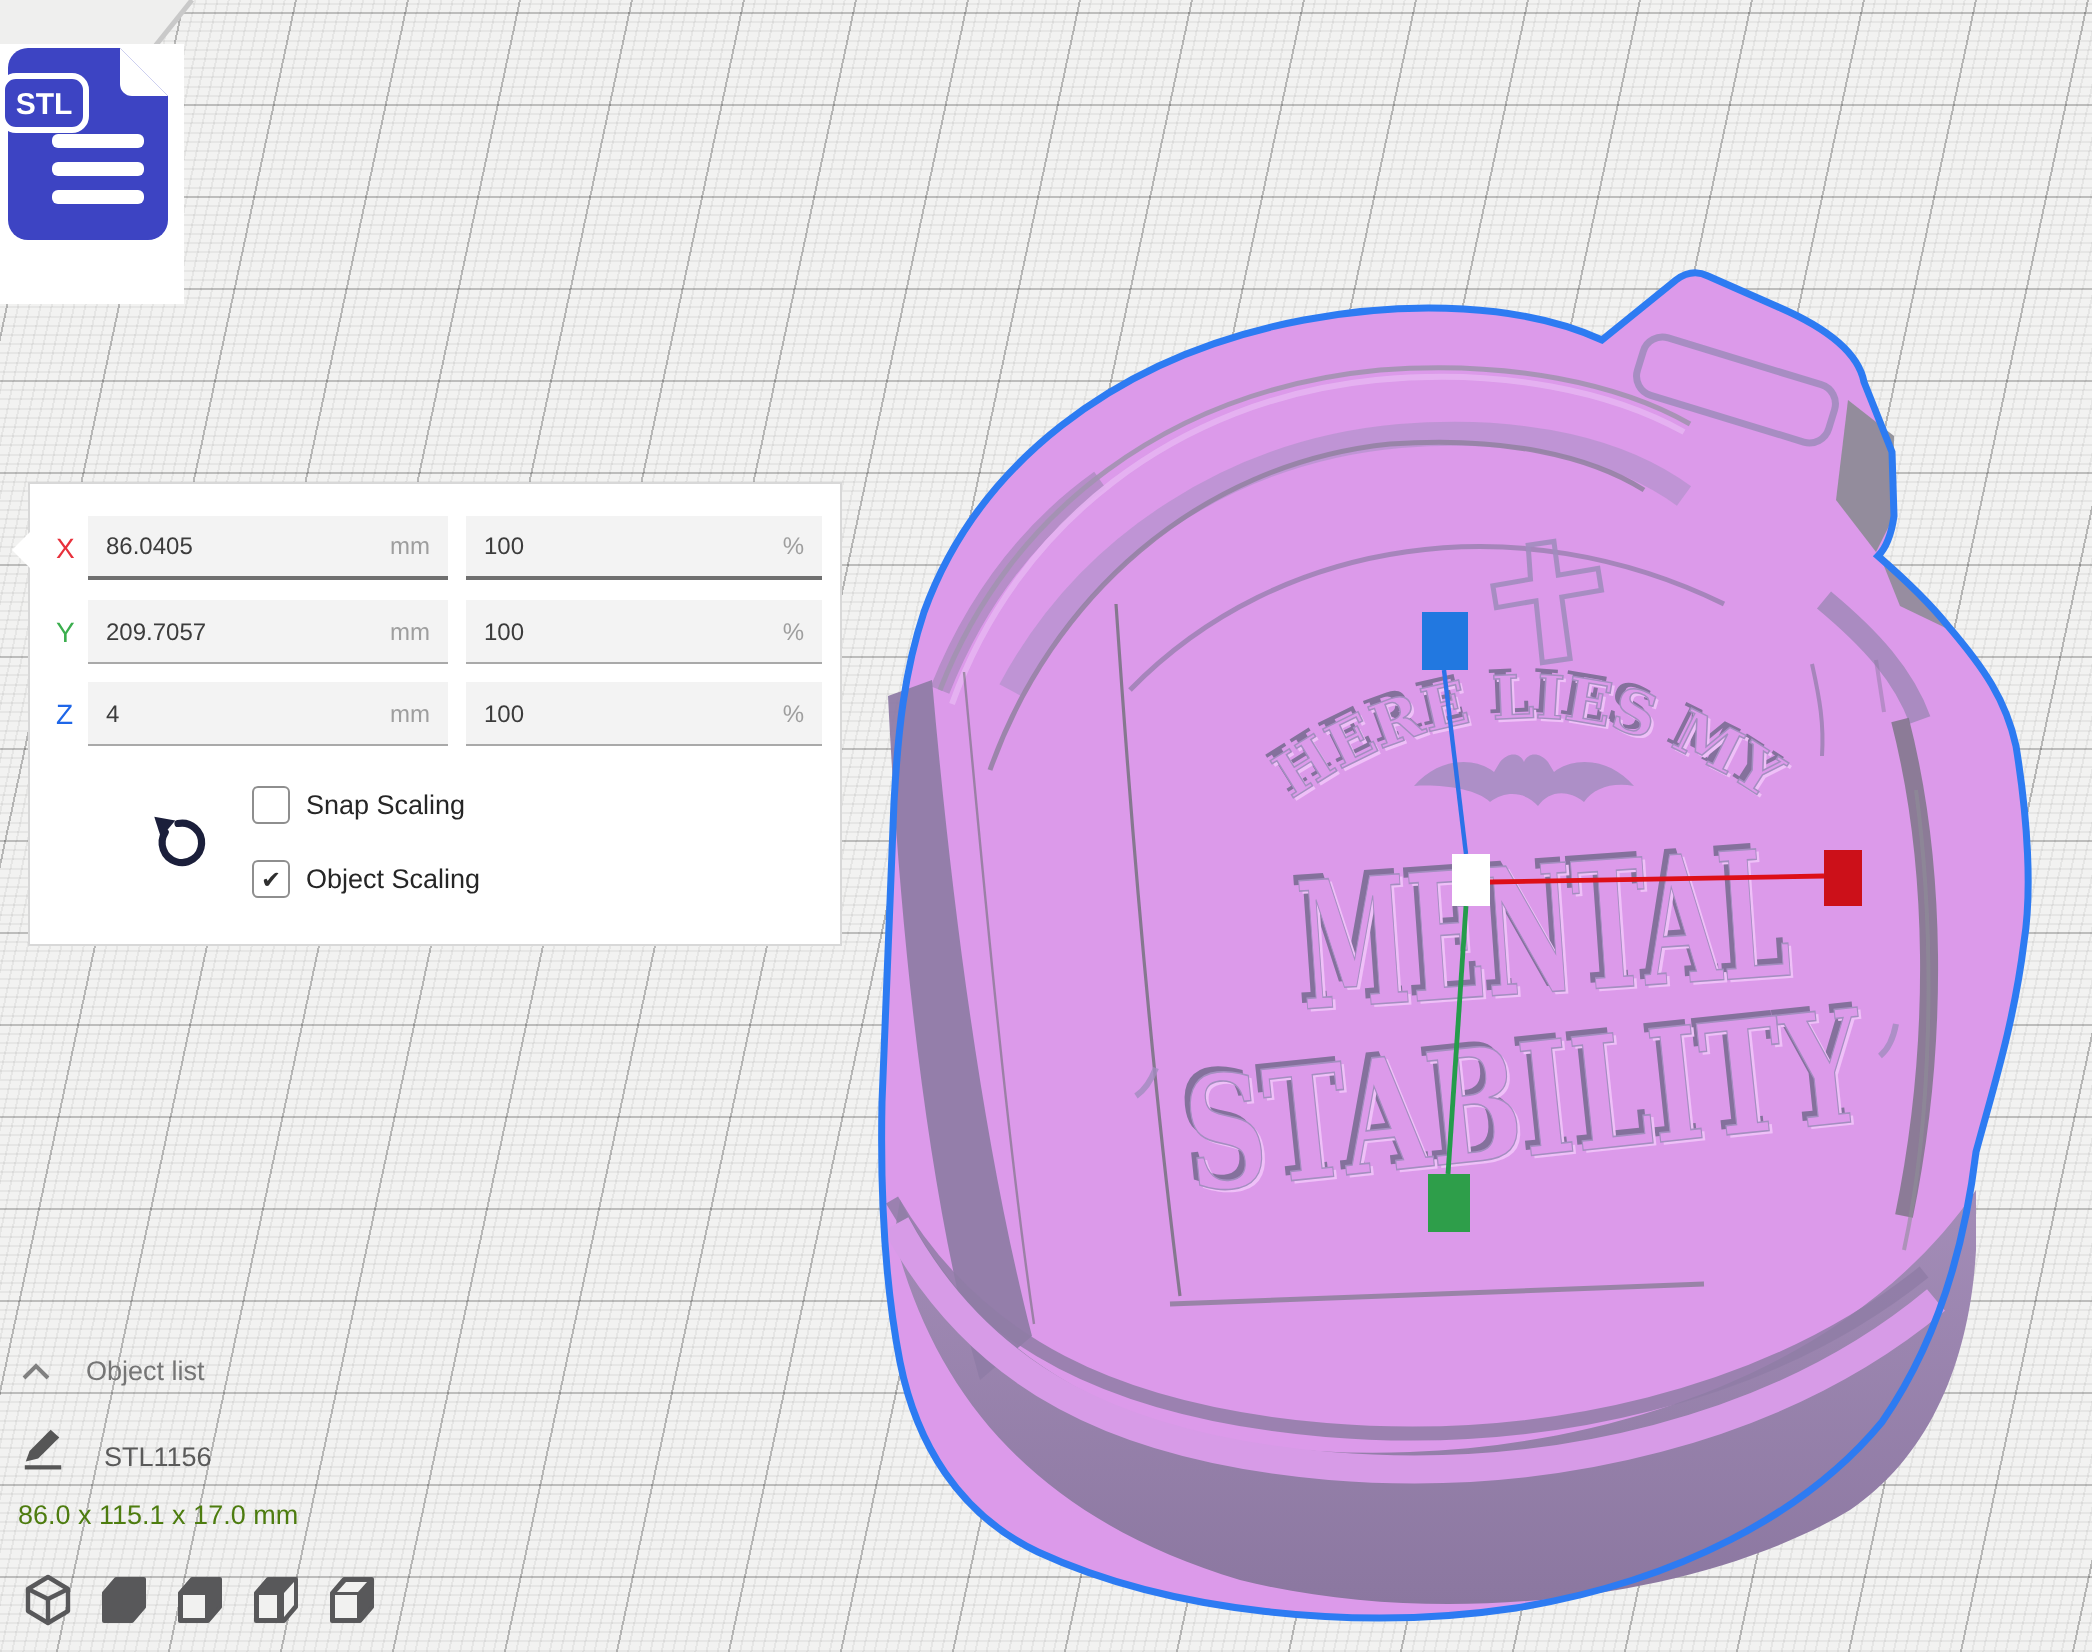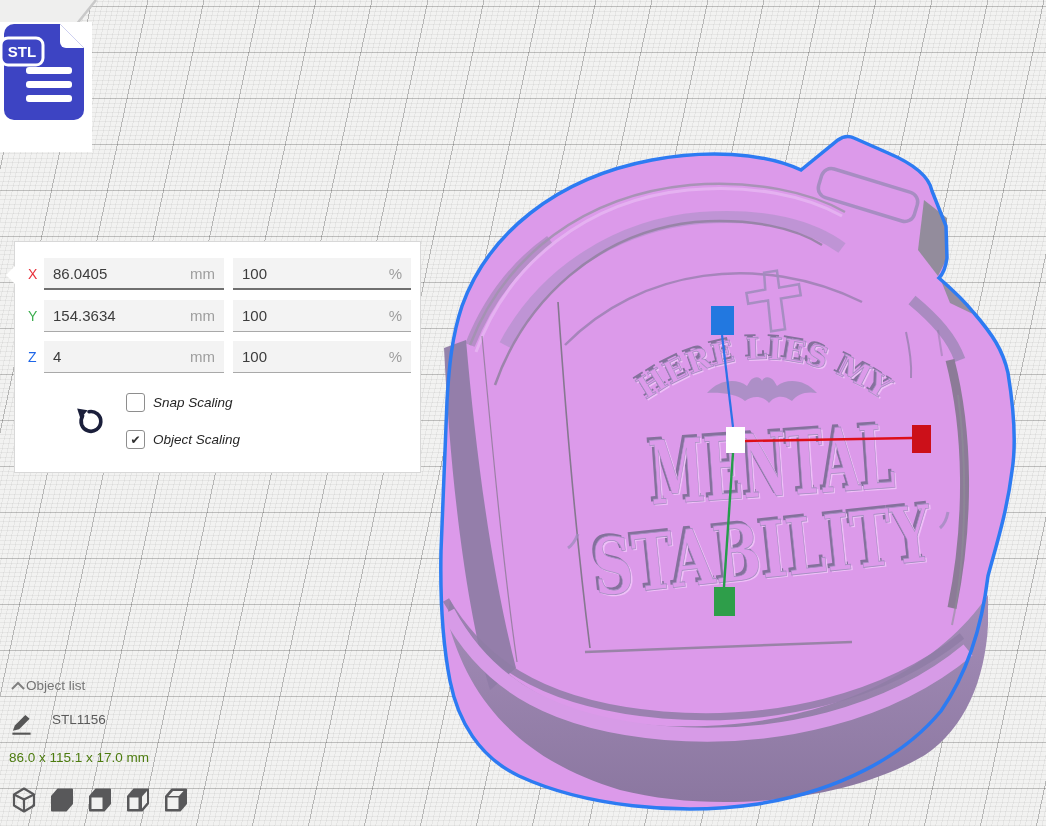--- a/index.html
+++ b/index.html
@@ -41,40 +41,40 @@
     border-top:9px solid transparent;border-bottom:9px solid transparent;
     border-right:9px solid #ffffff;
   }
   .axis-row{position:absolute;left:0;width:100%;height:32px;}
   .axis-row.r0{top:16px;} .axis-row.r1{top:58px;} .axis-row.r2{top:99px;}
   .axis-label{position:absolute;left:13px;top:0;width:18px;line-height:32px;font-size:14px;font-weight:400;}
   .field{
     position:absolute;top:0;height:32px;background:#f3f3f3;
     border-bottom:1px solid #a9a9a9;
     display:flex;justify-content:space-between;align-items:center;
-    padding:0 9px;font-size:15px;color:var(--ink);cursor:text;
+    padding:0 9px;font-size:12px;color:var(--ink);cursor:text;
   }
   .axis-row.r0 .field{border-bottom:2px solid #6f6f6f;}
   .field.mm{left:29px;width:180px;}
   .field.pct{left:218px;width:178px;}
   .field .unit{color:var(--unit);}
   .check-row{position:absolute;left:111px;height:19px;display:flex;align-items:center;gap:8px;}
   .check-row.snap{top:151px;} .check-row.uniform{top:188px;}
   .checkbox{
     width:19px;height:19px;background:#fff;border:1px solid #8e8e8e;border-radius:3px;
     display:flex;align-items:center;justify-content:center;flex:0 0 auto;cursor:pointer;
     font-size:12px;color:#2f2f2f;font-weight:bold;line-height:1;
   }
-  .check-label{font-size:13.5px;color:#262626;white-space:nowrap;font-style:italic;}
+  .check-label{font-size:13.5px;color:#262626;white-space:nowrap;}
   .reset-btn{position:absolute;left:58px;top:164px;width:32px;height:32px;cursor:pointer;}
 
   
-  .objlist-header{position:absolute;left:10px;top:678px;display:flex;align-items:center;cursor:pointer;}
+  .objlist-header{position:absolute;left:10px;top:678px;display:flex;align-items:center;gap:17px;cursor:pointer;}
   .objlist-header .hdr-text{font-size:13.5px;color:#757575;}
-  .objlist-item{position:absolute;left:10px;top:712px;display:flex;align-items:flex-start;gap:19px;}
+  .objlist-item{position:absolute;left:10px;top:712px;display:flex;align-items:flex-end;gap:19px;}
   .objlist-item .item-text{font-size:13.5px;color:#5a5a5a;}
   .objlist-dims{position:absolute;left:9px;top:750px;font-size:13.5px;color:#4d7c0f;}
   .meshtype-bar{position:absolute;left:11px;top:786px;display:flex;gap:12px;}
   .meshtype-bar .mt-btn{width:26px;height:27px;cursor:pointer;}
 </style>
 </head>
 <body>
 
 <div class="viewport">
 
@@ -193,21 +193,21 @@
       </div>
       <div class="field pct">
         <span>100</span>
         <span class="unit">%</span>
       </div>
     </div>
 
     <div class="axis-row r1">
       <span class="axis-label" style="color: rgb(59, 174, 78);">Y</span>
       <div class="field mm">
-        <span>154.3634</span>
+        <span>209.7057</span>
         <span class="unit">mm</span>
       </div>
       <div class="field pct">
         <span>100</span>
         <span class="unit">%</span>
       </div>
     </div>
 
     <div class="axis-row r2">
       <span class="axis-label" style="color: rgb(30, 102, 232);">Z</span>

